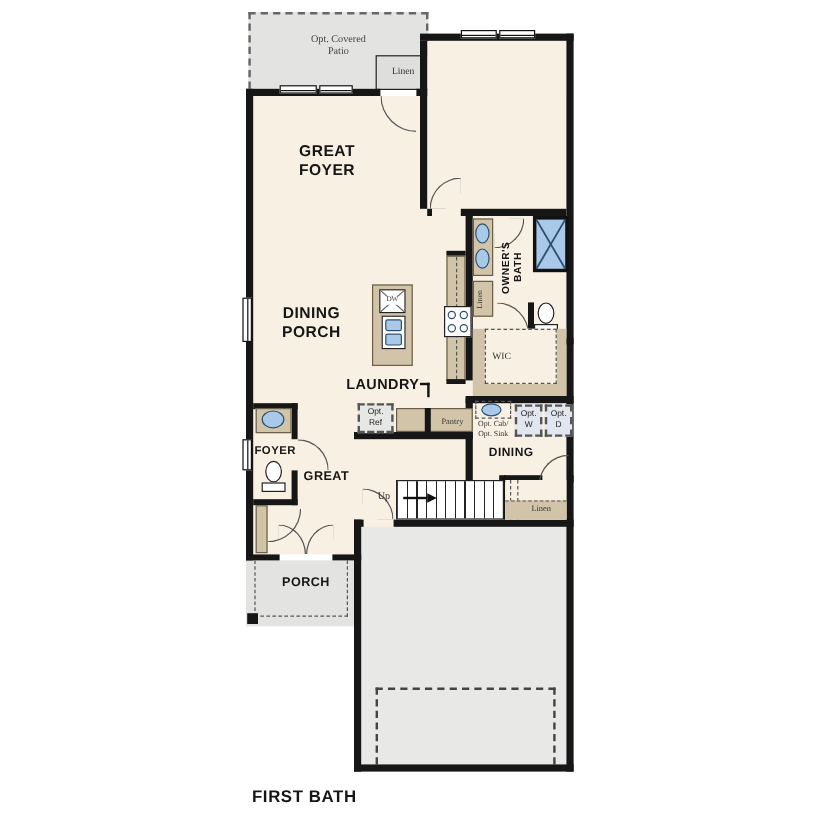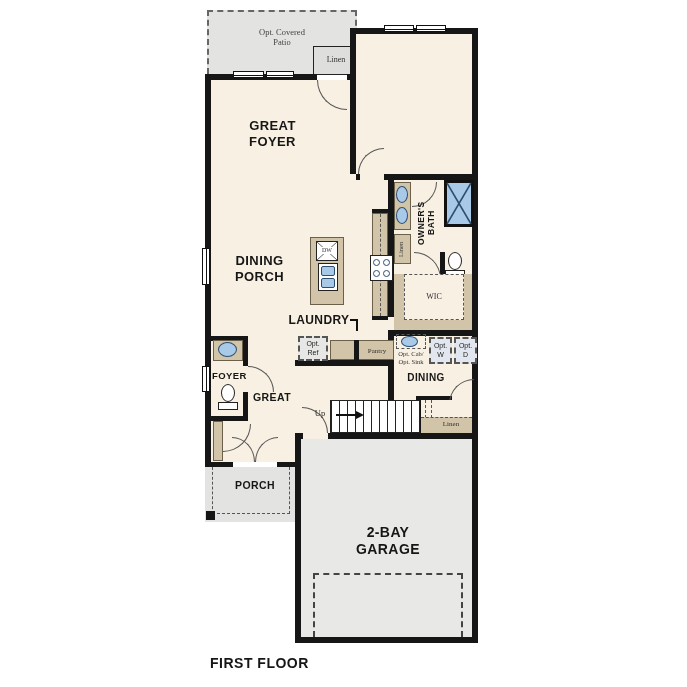--- a/index.html
+++ b/index.html
@@ -44,22 +44,20 @@
   <div class="sml" style="left:222px;top:27px;width:120px;font-size:8.5px;color:#444;">Opt. Covered
 Patio</div>
   <div class="outdoor" style="left:313px;top:46px;width:45px;height:29px;background:#dededc;border:1px solid #222;box-sizing:border-box;"></div>
   <div class="sml" style="left:316px;top:55px;width:40px;font-size:8px;">Linen</div>
 
   <div class="floor" style="left:211px;top:80px;width:261px;height:382px;"></div>
   <div class="floor" style="left:356px;top:34px;width:116px;height:140px;"></div>
 
   <div class="outdoor" style="left:301px;top:439px;width:171px;height:198px;background:#e8e8e6;"></div>
   <div class="abs" style="left:313px;top:573px;width:150px;height:64px;border:2px dashed #444;border-bottom:none;box-sizing:border-box;"></div>
-  <div class="lbl" style="left:318px;top:524px;width:140px;font-size:14px;">2-BAY
-GARAGE</div>
 
   <div class="outdoor" style="left:205px;top:467px;width:92px;height:55px;"></div>
   <div class="abs" style="left:212px;top:467px;width:78px;height:47px;border:1.5px dashed #555;border-top:none;box-sizing:border-box;"></div>
   <div class="wall" style="left:206px;top:511px;width:9px;height:9px;"></div>
   <div class="lbl" style="left:230px;top:479px;width:50px;font-size:10.5px;">PORCH</div>
 
   <div class="wall" style="left:205px;top:74px;width:112px;height:6px;"></div>
   <div class="wall" style="left:347px;top:74px;width:9px;height:6px;"></div>
   <div class="wall" style="left:350px;top:28px;width:128px;height:6px;"></div>
   <div class="wall" style="left:205px;top:74px;width:6px;height:393px;"></div>
@@ -146,21 +144,21 @@
     <line x1="3" y1="3" x2="27" y2="44" stroke="#2e4e70" stroke-width="1.5"></line>
     <line x1="27" y1="3" x2="3" y2="44" stroke="#2e4e70" stroke-width="1.5"></line>
   </svg>
   <div class="toilet-bowl" style="left:448px;top:252px;width:14px;height:18px;"></div>
   <div class="toilet-tank" style="left:445px;top:270px;width:20px;height:8px;"></div>
   <div class="lbl vtext" style="left:416px;top:188px;height:70px;font-size:8.5px;letter-spacing:.5px;">OWNER'S
 BATH</div>
 
   <div class="tan" style="left:394px;top:274px;width:78px;height:56px;border:none;"></div>
   <div class="abs" style="left:404px;top:274px;width:60px;height:46px;background:#f8f0e2;border:1px dashed #555;box-sizing:border-box;"></div>
-  <div class="sml" style="left:404px;top:292px;width:60px;font-size:8px;">WIC</div>
+  <div class="sml" style="left:388px;top:292px;width:60px;font-size:8px;">WIC</div>
 
   <div class="abs" style="left:396px;top:334px;width:30px;height:15px;border:1.5px dashed #555;box-sizing:border-box;"></div>
   <div class="blue-oval" style="left:401px;top:336px;width:17px;height:11px;"></div>
   <div class="sml" style="left:392px;top:350px;width:38px;font-size:6.5px;">Opt. Cab/
 Opt. Sink</div>
   <div class="optbox" style="left:429px;top:337px;width:23px;height:27px;">
     <span>Opt.
 W</span>
   </div>
   <div class="optbox" style="left:454px;top:337px;width:23px;height:27px;">
@@ -188,15 +186,15 @@
   <div class="tan" style="left:213px;top:421px;width:10px;height:40px;"></div>
 
   <div class="lbl" style="left:230px;top:118px;width:85px;font-size:13px;">GREAT
 FOYER</div>
   <div class="lbl" style="left:217px;top:253px;width:85px;font-size:13px;">DINING
 PORCH</div>
   <div class="lbl" style="left:288px;top:313px;width:62px;font-size:12px;">LAUNDRY</div>
   <div class="abs" style="left:350px;top:319px;width:8px;height:2px;background:#111;"></div>
   <div class="abs" style="left:356px;top:319px;width:2px;height:12px;background:#111;"></div>
   <div class="lbl" style="left:250px;top:391px;width:44px;font-size:10.5px;">GREAT</div>
-  <div class="lbl" style="left:210px;top:655px;width:110px;font-size:14px;text-align:left;letter-spacing:.5px;">FIRST FLOOR</div>
+  <div class="lbl" style="left:210px;top:655px;width:110px;font-size:14px;text-align:left;letter-spacing:.5px;">FIRST BATH</div>
 
 </div>
 
 </body></html>

